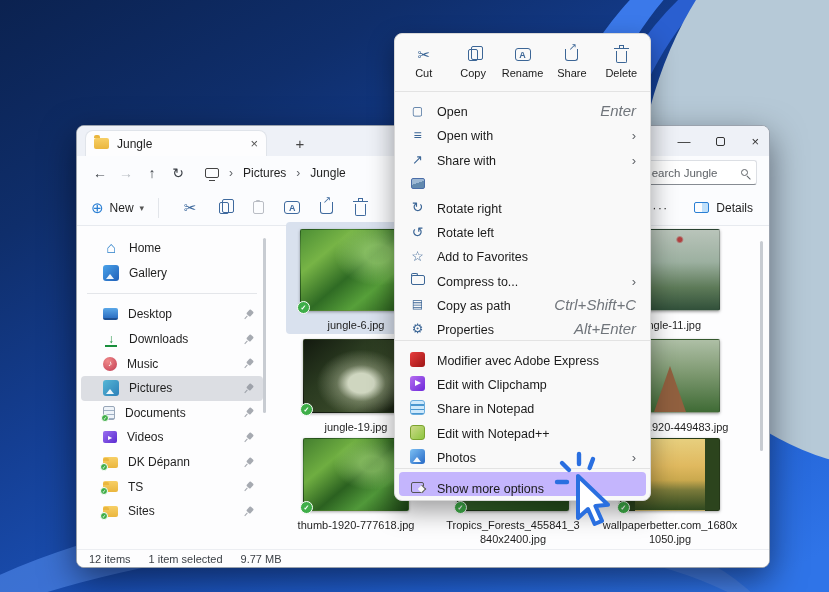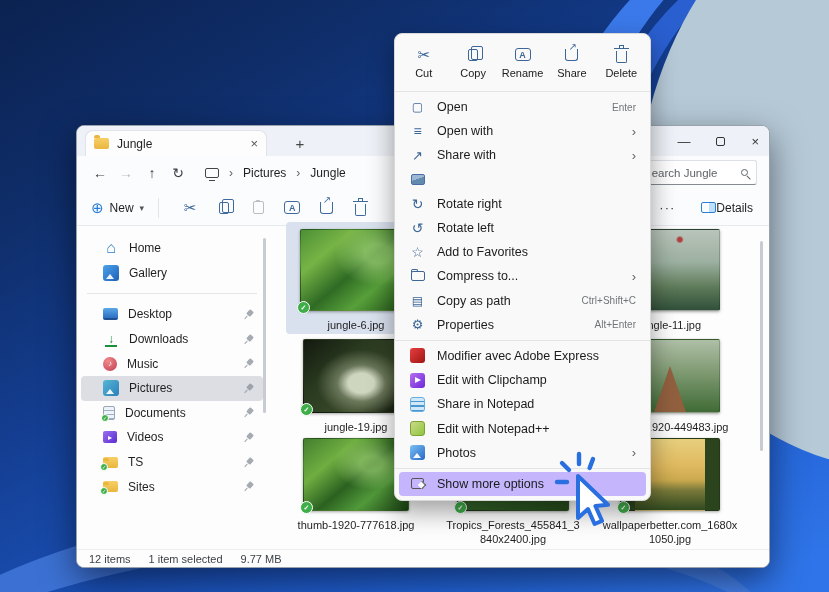--- a/index.html
+++ b/index.html
@@ -77,21 +77,21 @@
   .t-share { width:13px; height:12px; border:1.3px solid currentColor; border-top:none;
     border-radius:0 0 3px 3px; position:relative; }
   .t-share::before { content:"\2197"; position:absolute; top:-8px; left:2px; font-size:10px; }
   .t-trash { width:11px; height:12px; border:1.3px solid currentColor; border-top:none;
     border-radius:0 0 2px 2px; position:relative; margin-top:4px; }
   .t-trash::before { content:""; position:absolute; top:-3px; left:-3px; right:-3px; height:1.3px; background:currentColor; }
   .t-trash::after { content:""; position:absolute; top:-6px; left:2px; width:3.5px; height:2.5px;
     border:1.3px solid currentColor; border-bottom:none; }
   .tb-right { margin-left:auto; display:flex; align-items:center; gap:26px; margin-right:16px; }
   .tb-more { color:#333; font-size:13px; letter-spacing:1px; }
-  .tb-details { display:flex; align-items:center; font-size:12px; color:#1f1f1f;text-align:right; }
+  .tb-details { display:flex; align-items:center; gap:7px; font-size:12px; color:#1f1f1f;text-align:right; }
   .det { width:15px; height:11px; border:1.2px solid #2a7fd4; border-radius:2px;
     background:linear-gradient(90deg,transparent 0 55%,#bfe0fb 55%); }
 
   
   .sidebar { position:absolute; left:0; top:101px; width:190px; bottom:18px; padding-top:9px; overflow:hidden; }
   .side-item { height:24.6px; display:flex; align-items:center; gap:10px; padding:0 10px 0 22px;
     font-size:12px; color:#1f1f1f; margin:0 4px; border-radius:4px; position:relative; }
   .side-item.sel { background:#dcdee3; }
   .side-sep { height:1px; background:#e4e6ea; margin:8px 10px; }
   .pin { width:10px; height:11px; margin-left:auto; position:relative; transform:rotate(42deg); opacity:.75; }
@@ -159,23 +159,23 @@
   .cmenu { position:absolute; left:394px; top:33px; width:257px; background:#f9f9f9;
     border:1px solid #d8d8d8; border-radius:8px; box-shadow:0 10px 26px rgba(0,0,0,.38);
     padding:4px 0; z-index:50; }
   .cm-quick { display:flex; padding:5px 4px 6px; }
   .cm-qa { flex:1; display:flex; flex-direction:column; align-items:center; gap:4px;
     padding:3px 0; border-radius:4px; color:#3c6696; }
   .cm-qa .ql { font-size:11px; color:#1b1b1b; }
   .cm-qi { height:17px; display:flex; align-items:center; justify-content:center; }
   .cm-sep { height:1px; background:#e3e3e3; margin:3px 0; }
   .cm-item { height:24.2px; margin:0 4px; padding:0 10px; border-radius:4px;
-    display:flex; align-items:center; gap:11px; font-size:12.5px; color:#1b1b1b; }
+    display:flex; align-items:flex-end; gap:11px; font-size:12.5px; color:#1b1b1b; }
   .cm-item.hl { background:#c4b5fd; }
-  .cm-short { margin-left:auto; font-size:10px; color:#70757b; }
+  .cm-short { margin-left:auto; font-size:15px; color:#70757b;font-style:italic; }
   .cm-chev { margin-left:auto; font-size:13px; color:#5f6368; }
   .mi { width:17px; height:17px; display:flex; align-items:center; justify-content:center;
     color:#3c6696; font-size:13px; flex:0 0 auto; }
   .i-open::before { content:"\25A2"; font-size:12px; }
   .i-openwith::before { content:"\2261"; font-size:14px; }
   .i-sharewith::before { content:"\2197"; }
   .i-setbg { }
   .i-setbg i { display:block; width:14px; height:11px; border-radius:2px;
     background:linear-gradient(160deg,#9db8d4 0 45%,#6289ae 45%); border:1px solid #4a6da8; }
   .i-rotr::before { content:"\21BB"; font-size:14px; }
@@ -326,20 +326,27 @@
       </div>
       <div class="side-item">
         <span class="sic s-videos"></span>
         <span>Videos</span>
         <span class="pin"></span>
       </div>
       <div class="side-item">
         <span class="sic s-folder">
             <span class="mini-badge"></span>
           </span>
+        <span>DK Dépann</span>
+        <span class="pin"></span>
+      </div>
+      <div class="side-item">
+        <span class="sic s-folder">
+            <span class="mini-badge"></span>
+          </span>
         <span>TS</span>
         <span class="pin"></span>
       </div>
       <div class="side-item">
         <span class="sic s-folder">
             <span class="mini-badge"></span>
           </span>
         <span>Sites</span>
         <span class="pin"></span>
       </div>

